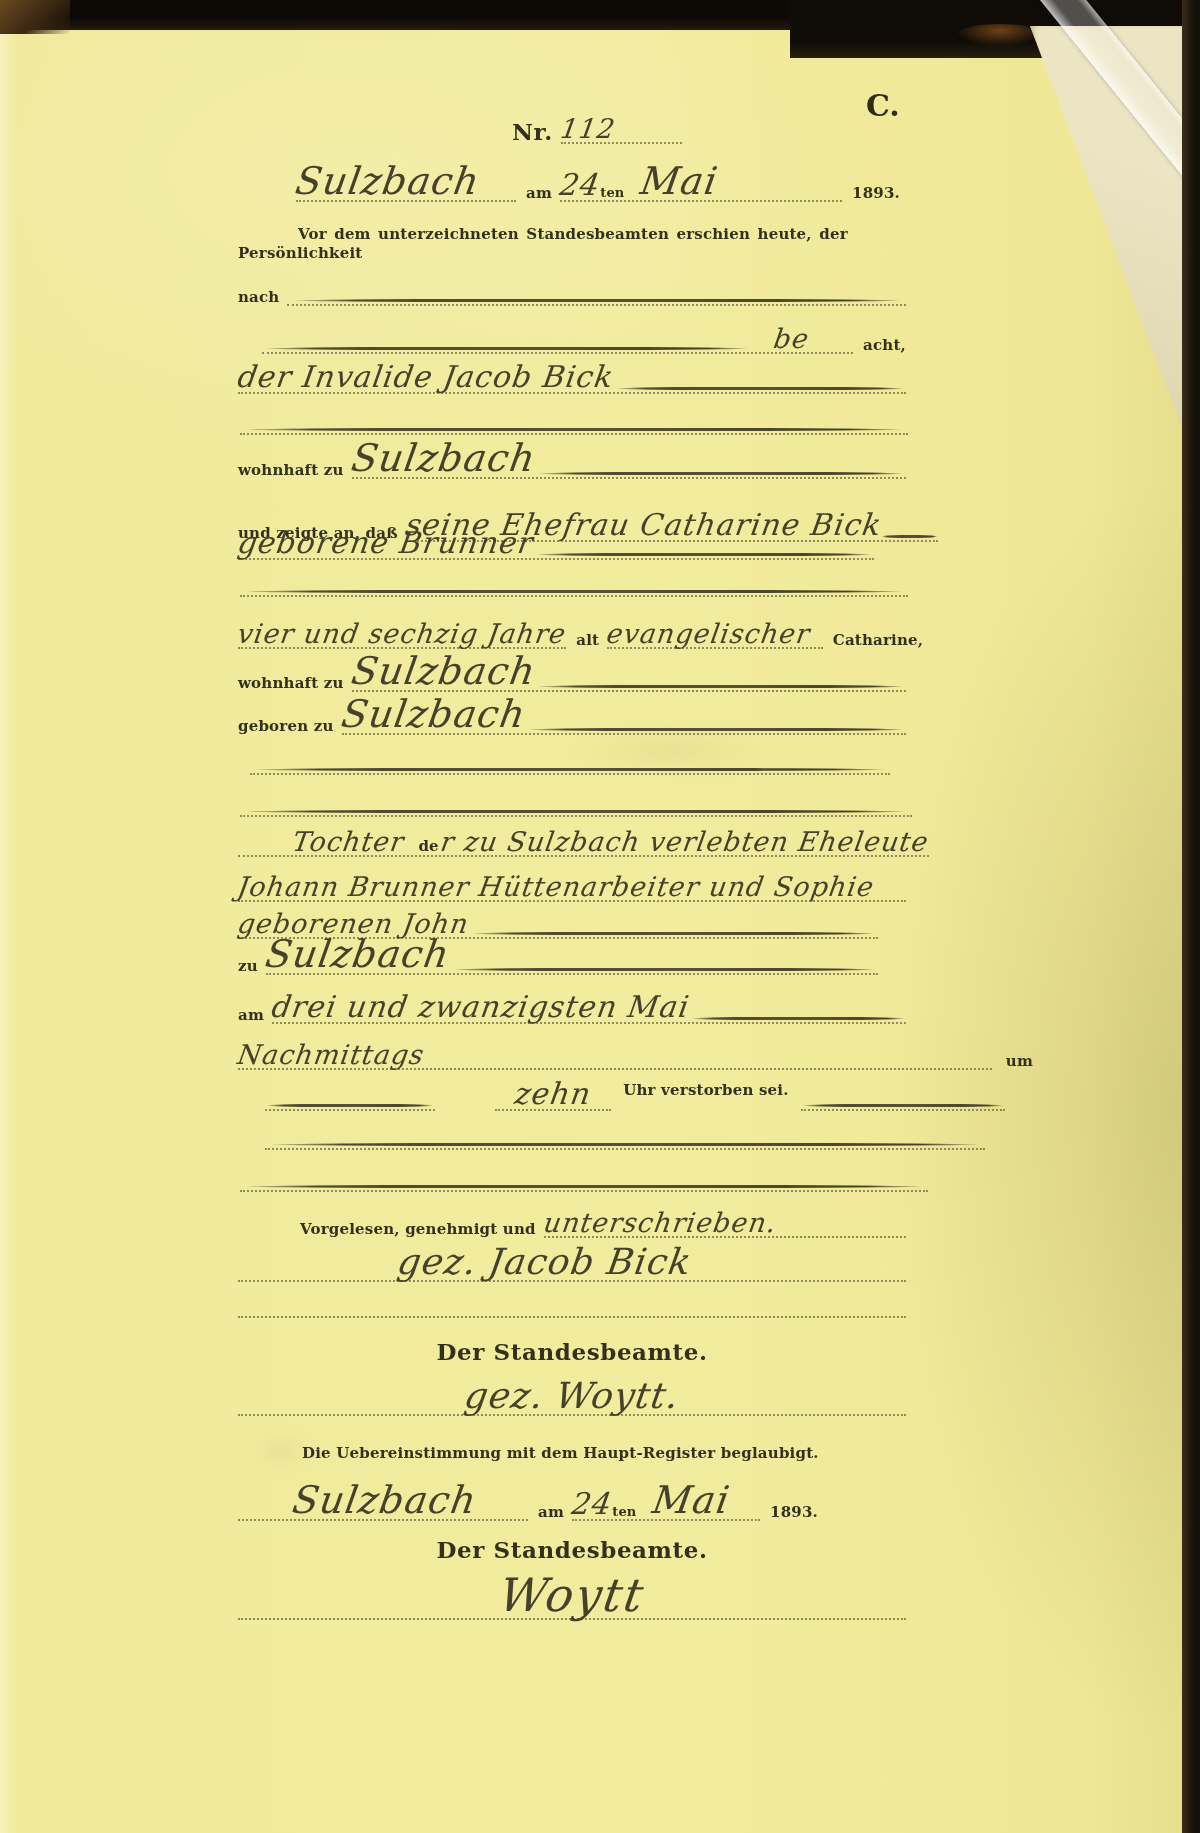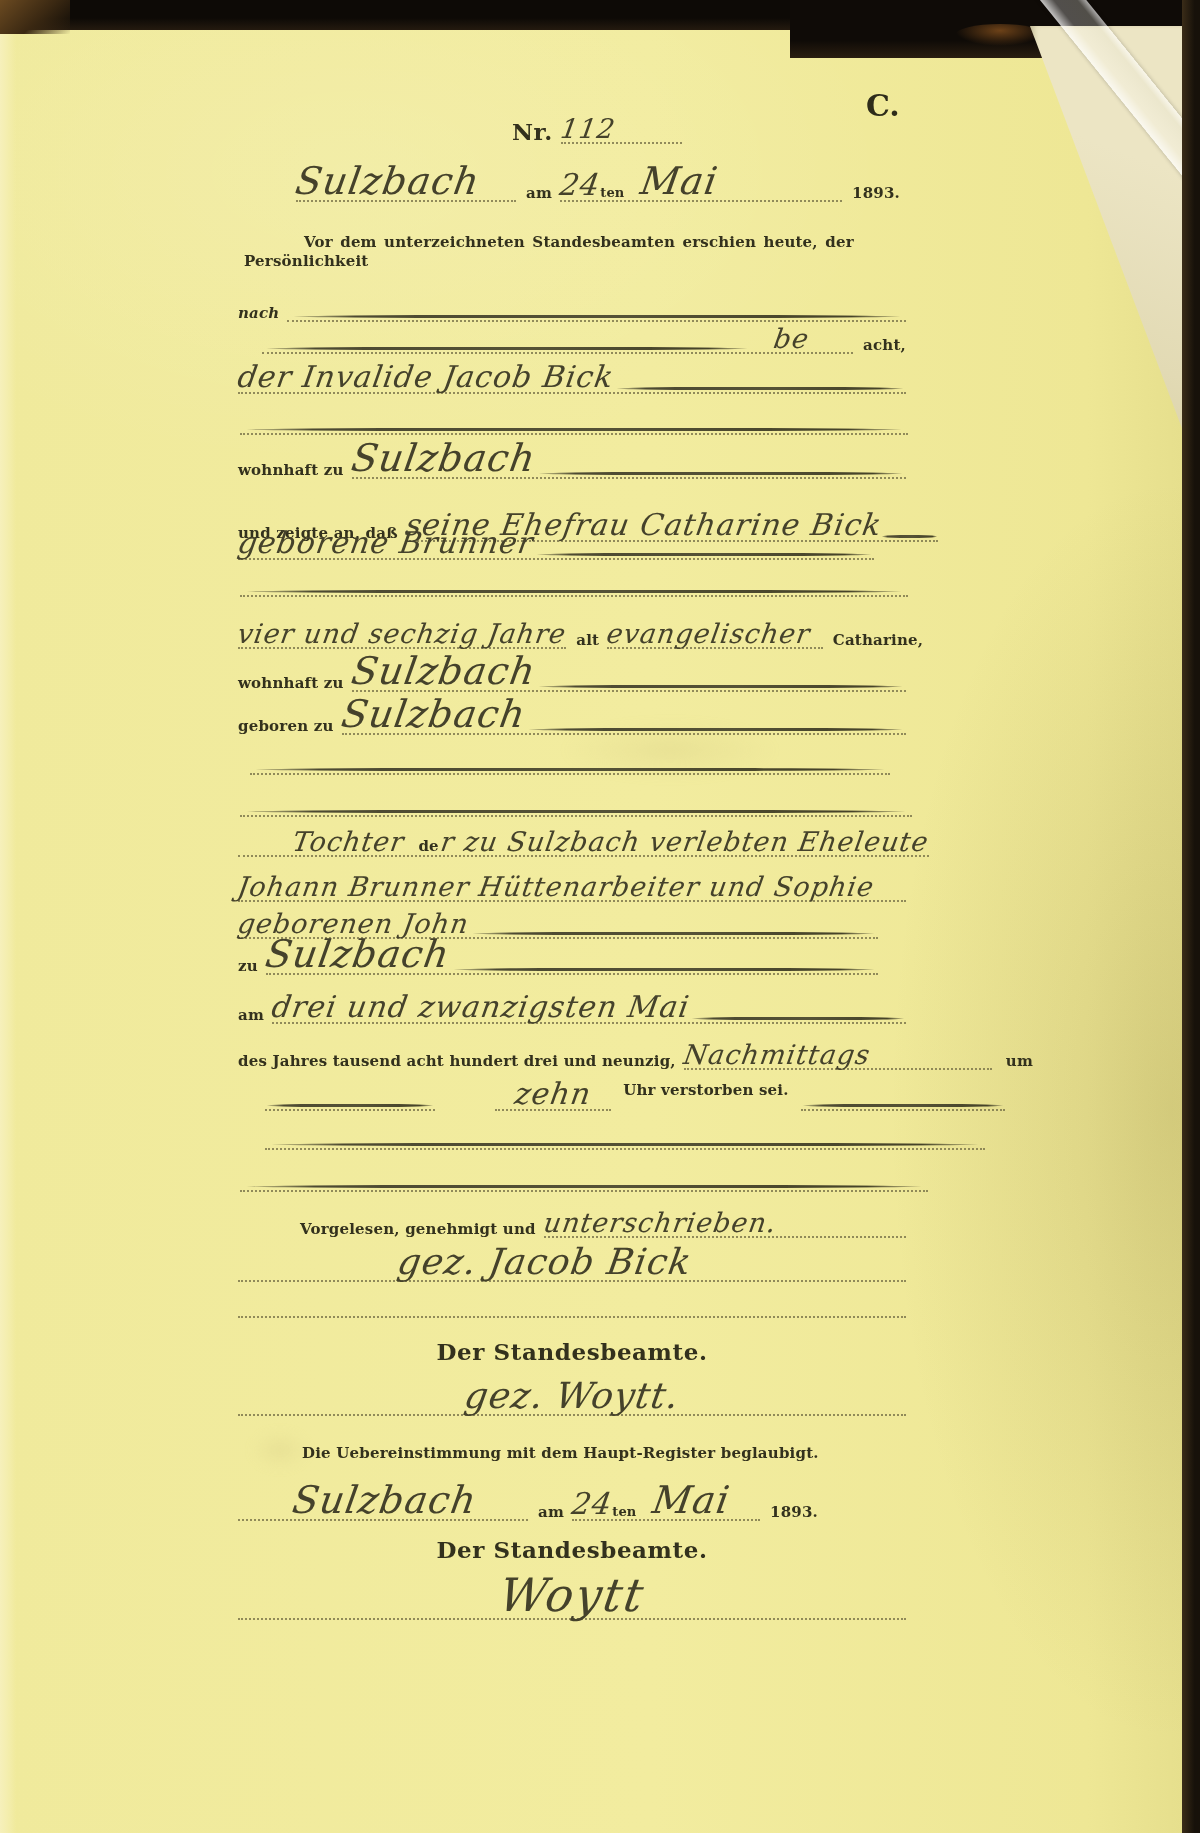--- a/index.html
+++ b/index.html
@@ -101,25 +101,25 @@
   <div class="entry">
     <span class="hand">24</span>
     <span class="printed sup">ten</span>
     <span class="gap"></span>
     <span class="hand big">Mai</span>
     <span class="fill"></span>
   </div>
   <span class="printed pre-gap">1893.</span>
 </div>
 
-<div class="row" style="top:232px;height:28px;display:block;margin-left:6px;">
+<div class="row" style="top:224px;height:28px;display:block;">
   <span class="printed" style="padding-left:60px;white-space:normal;word-spacing:2px;">Vor dem unterzeichneten Standesbeamten erschien heute, der Persönlichkeit</span>
 </div>
 
-<div class="row" style="top:288px;height:34px;font-style:italic;">
+<div class="row" style="top:272px;height:34px;">
   <span class="printed lbl-gap">nach</span>
   <div class="entry">
     <span class="fill inked"></span>
   </div>
 </div>
 
 <div class="row" style="top:318px;left:262px;width:644px;height:36px;">
   <div class="entry">
     <span class="fill inked" style="flex:0 0 490px;"></span>
     <span class="hand mid" style="margin-left:22px;">be</span>
@@ -240,21 +240,20 @@
 
 <div class="row" style="top:980px;height:44px;">
   <span class="printed lbl-gap">am</span>
   <div class="entry">
     <span class="hand">drei und zwanzigsten Mai</span>
     <span class="fill inked"></span>
   </div>
 </div>
 
 <div class="row" style="top:1026px;height:44px;width:795px;">
-  <span class="printed lbl-gap">des Jahres tausend acht hundert drei und neunzig,</span>
   <div class="entry">
     <span class="hand mid">Nachmittags</span>
     <span class="fill"></span>
   </div>
   <span class="printed" style="margin-left:14px;">um</span>
 </div>
 
 <div class="row" style="top:1069px;height:42px;left:265px;width:740px;">
   <div class="entry" style="flex:0 0 170px;">
     <span class="fill inked"></span>

